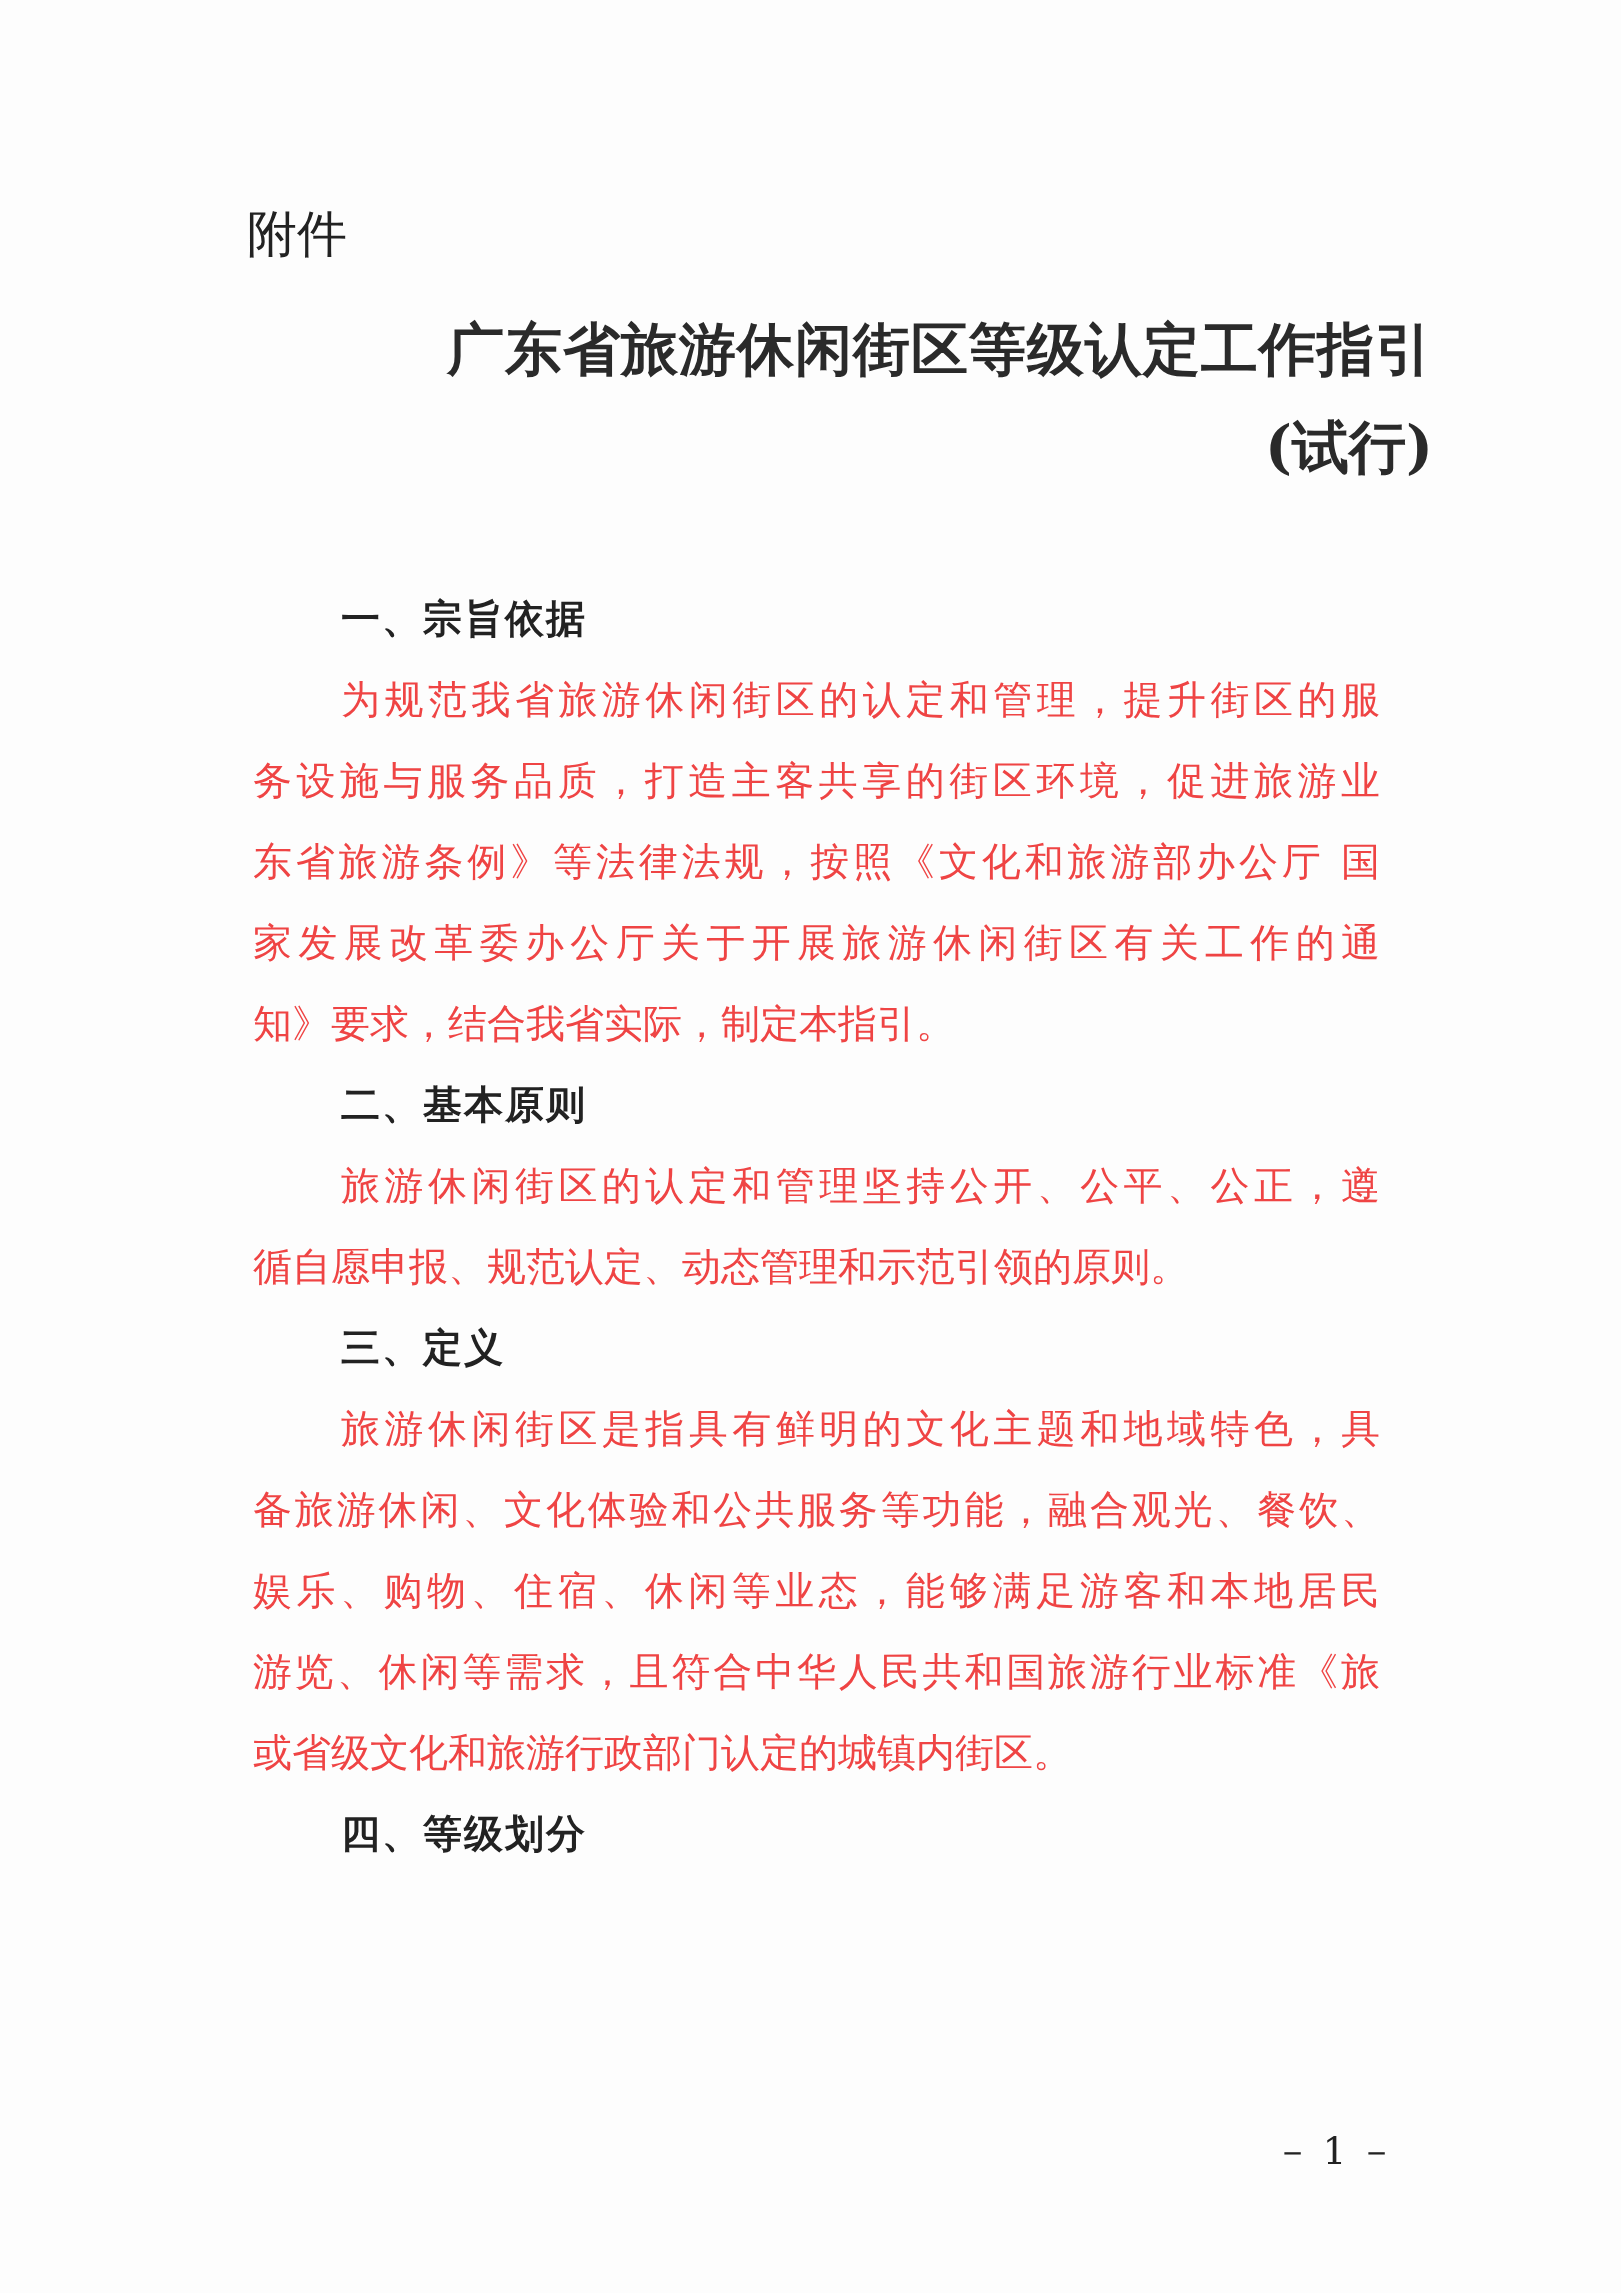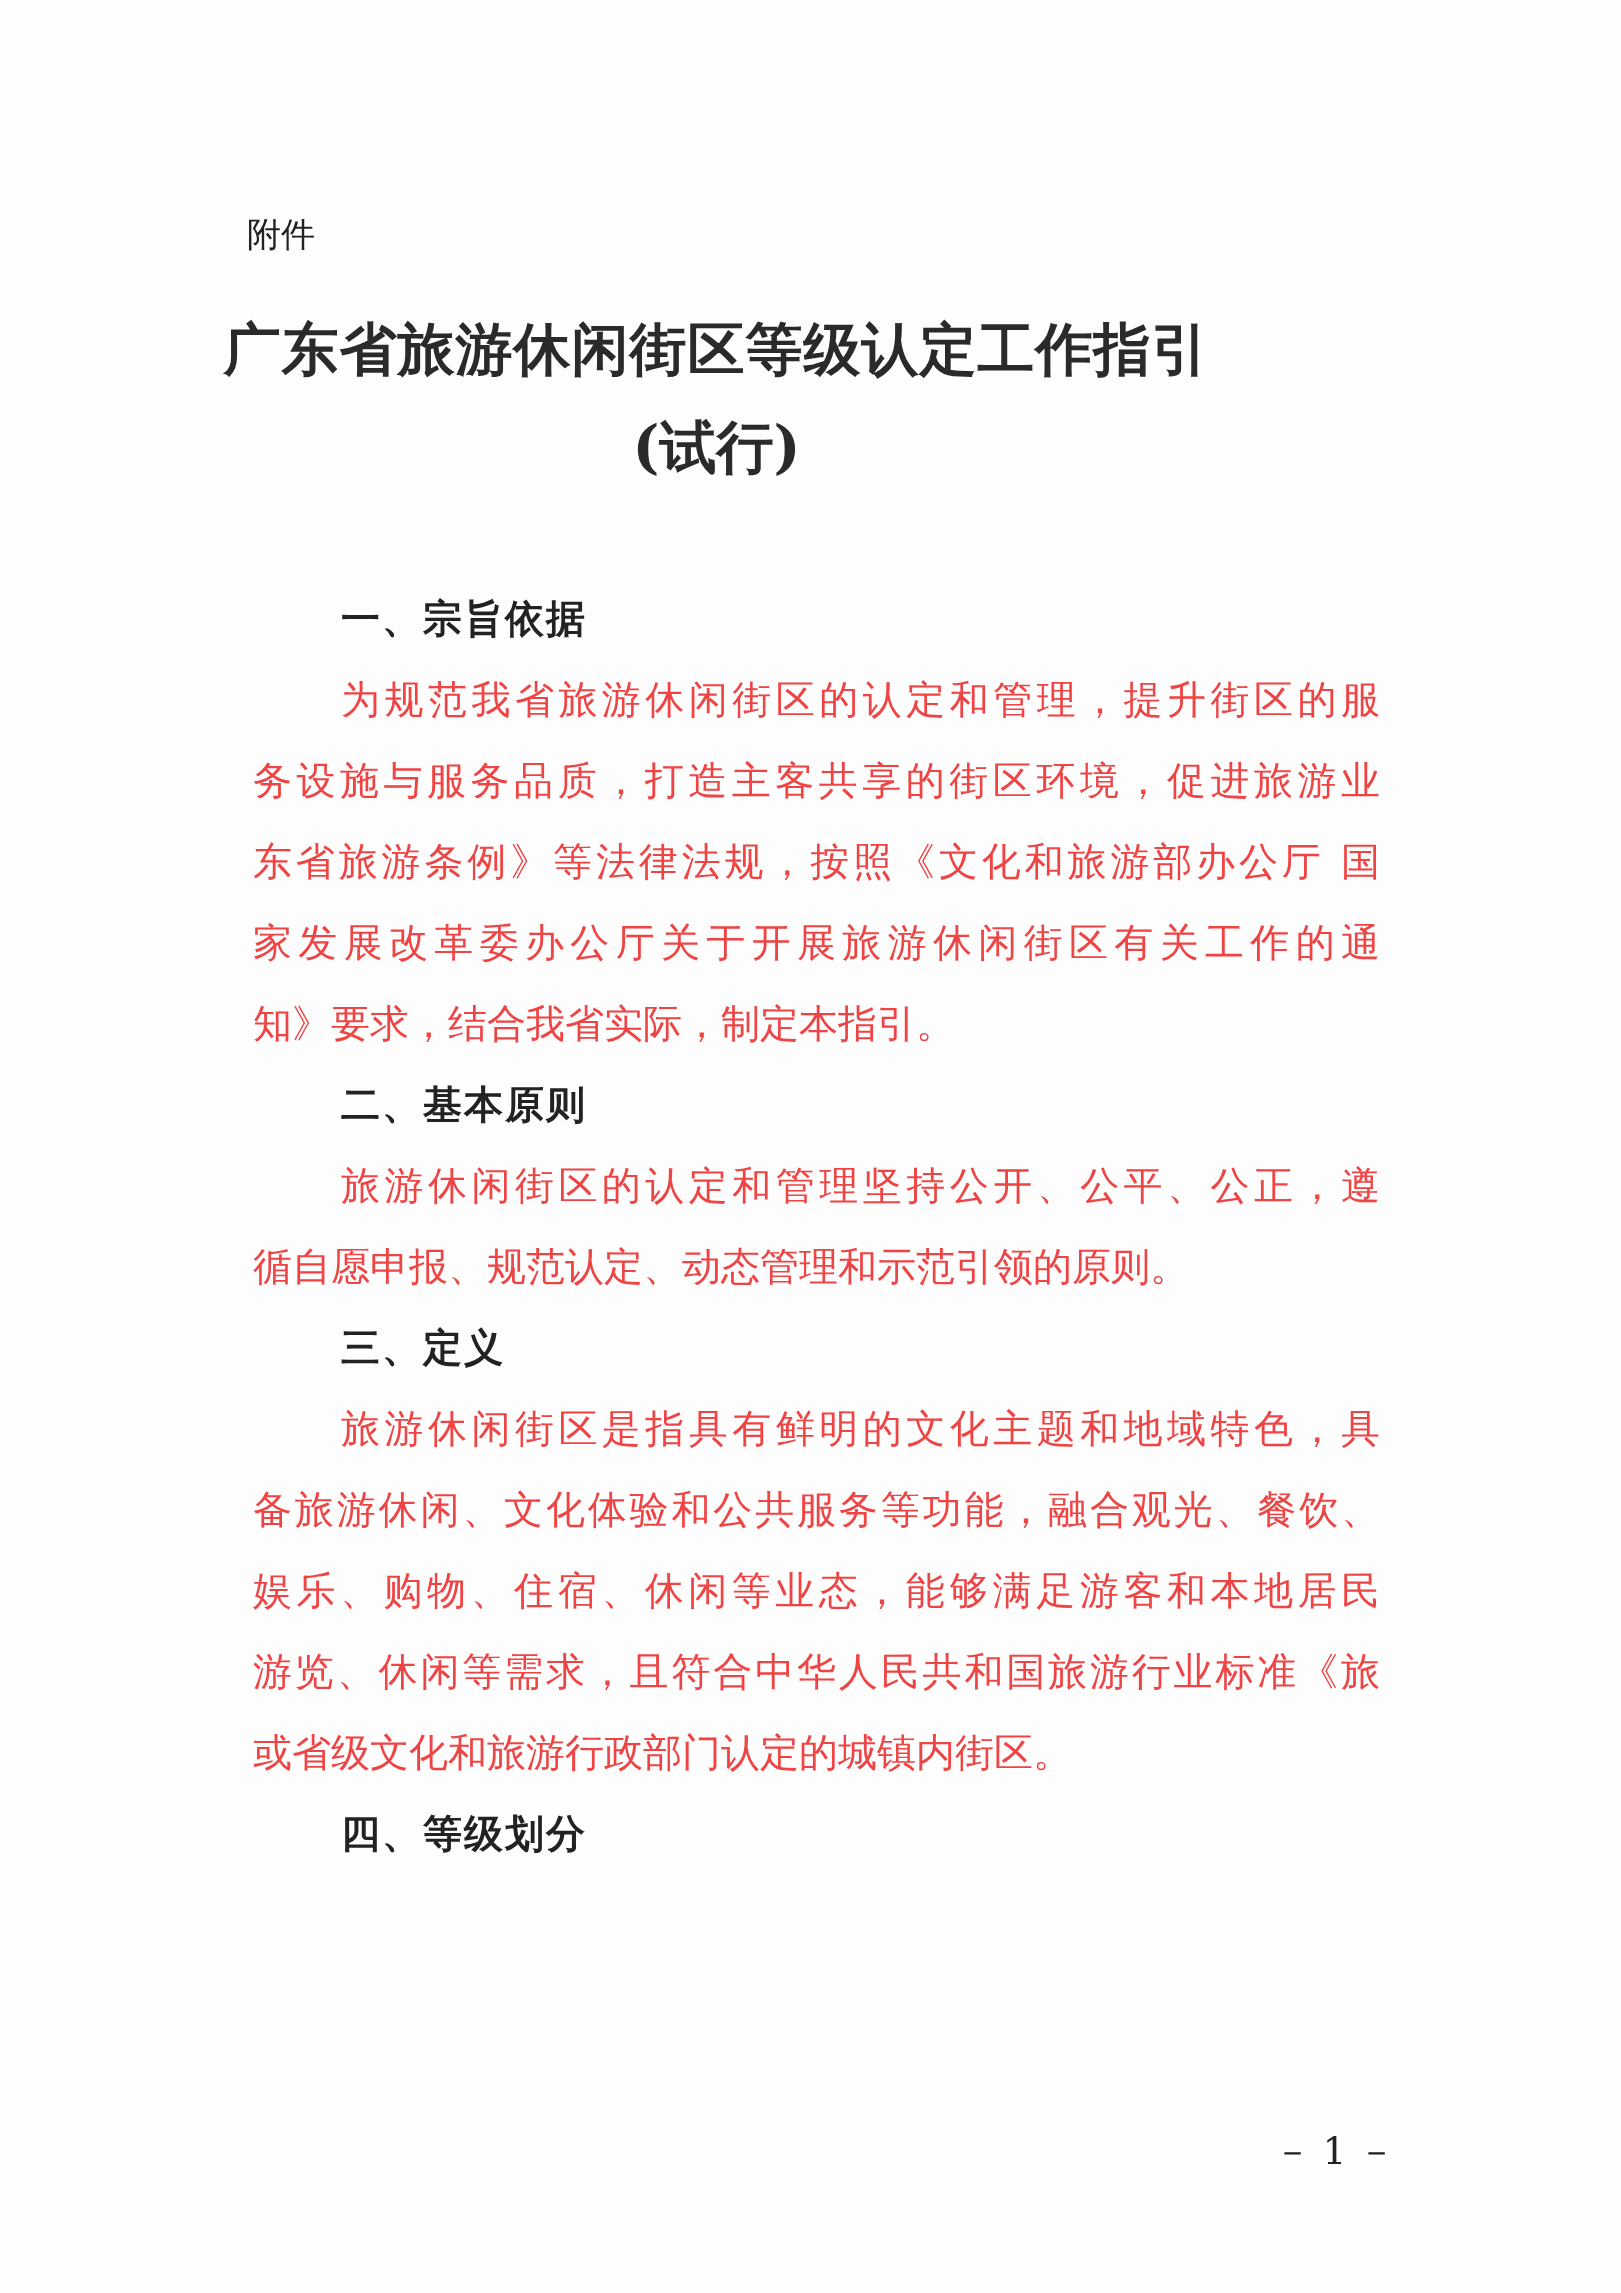--- a/index.html
+++ b/index.html
@@ -1,24 +1,24 @@
 <!DOCTYPE html>
 <html><head>
 <meta charset="utf-8">
 <style>
   html, body { margin: 0; padding: 0; background: #ffffff; }
   body { width: 1621px; height: 2294px; position: relative; overflow: hidden; color: #1c1c1c; }
   .page { position: absolute; left: 0; top: 0; width: 1621px; height: 2294px; background: #fdfdfd; }
   .attach {
     position: absolute; left: 247px; top: 210px;
-    font-family: "DejaVu Sans", sans-serif; font-size: 34px; line-height: 49px;
+    font-family: "DejaVu Sans", sans-serif; font-size: 50px; line-height: 49px;
     color: #222;
   }
   .title {
-    position: absolute; left: 0; width: 1433px; text-align: center;
+    position: absolute; left: 0; width: 1433px; text-align: right;
     font-family: "DejaVu Serif", serif; font-weight: bold; color: #2a2a2a;
   }
   .title.main { top: 312px; font-size: 57px; line-height: 73px; letter-spacing: 1px; }
   .title.sub  { top: 410px; font-size: 57px; line-height: 73px; }
   .body-block { position: absolute; left: 253px; width: 1127px; top: 578px; }
   .row {
     height: 81px; line-height: 81px; white-space: nowrap; overflow: hidden;
     font-family: "DejaVu Serif", serif; font-size: 39px; color: #ef4444;
     text-align: justify; text-align-last: justify;
   }

